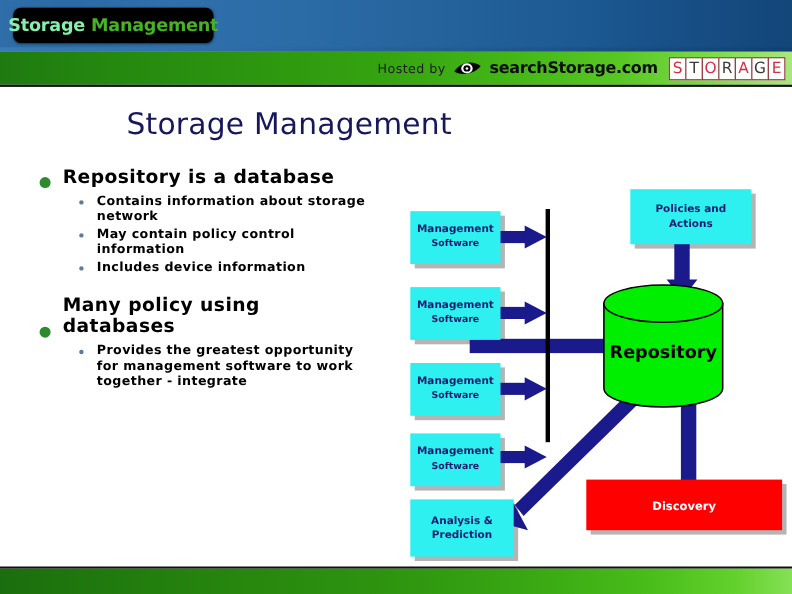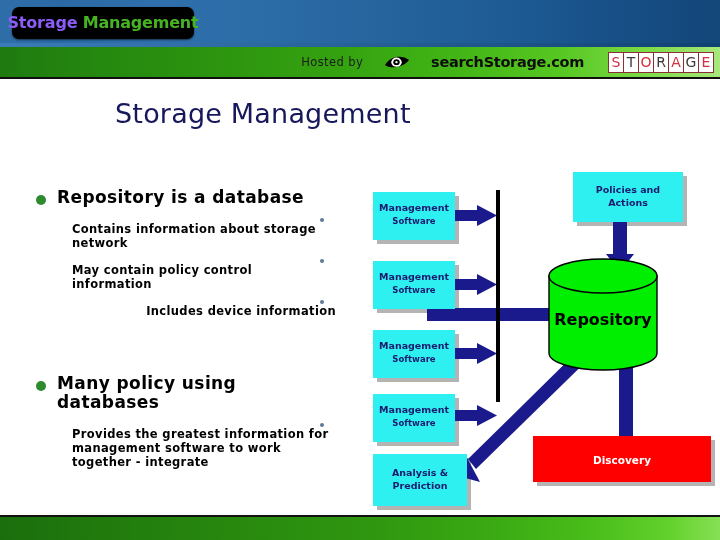--- a/index.html
+++ b/index.html
@@ -64,29 +64,29 @@
     justify-content: center;
     box-shadow: 0 1px 2px rgba(0,0,0,.55);
   }
   .logo-text {
     font-size: 16px;
     font-weight: bold;
     letter-spacing: -0.2px;
     line-height: 1;
     white-space: nowrap;
   }
-  .logo-word1 { color: #8b5cf6; }
+  .logo-word1 { color: #86efac; }
   .logo-word2 { color: #46b321; }
 
   .hosted-row {
     position: absolute;
     right: 6px; top: 50px;
     display: flex;
     align-items: center;
-    gap: 21px;
+    gap: 7px;
     height: 24px;
   }
   .hosted-by {
     font-size: 11.5px;
     color: #1c1c1c;
     letter-spacing: .4px;
     white-space: nowrap;
   }
   .eye-icon {
     width: 26px; height: 16px;
@@ -134,46 +134,44 @@
   }
 
   
   .content-col {
     position: absolute;
     left: 36px; top: 152px;
     width: 300px;
   }
   .l1 {
     display: flex;
-    align-items: flex-start;
+    align-items: flex-end;
     margin-bottom: 2px;
-    margin-top: 36px;
   }
   .l1-dot {
     width: 10px; height: 10px;
     border-radius: 50%;
     background: #2d8a2d;
     margin: 7px 11px 0 0;
     flex: 0 0 auto;
   }
   .l1-text {
     font-size: 17px;
     font-weight: bold;
     color: #000000;
     line-height: 1.12;
     letter-spacing: .4px;
   }
   .sub-list {
     margin: 4px 0 0 36px;
   }
   .l2 {
     display: flex;
-    align-items: flex-end;
+    align-items: flex-start;
     margin-bottom: 2px;
-    flex-direction: column;
   }
   .l2-dot {
     width: 4px; height: 4px;
     border-radius: 50%;
     background: #5f7b96;
     margin: 7px 12px 0 0;
     flex: 0 0 auto;
   }
   .l2-text {
     font-size: 11.5px;
@@ -269,21 +267,21 @@
 
   <div class="gap-block"></div>
 
   <div class="l1">
     <span class="l1-dot"></span>
     <span class="l1-text">Many policy using databases</span>
   </div>
   <div class="sub-list">
     <div class="l2">
       <span class="l2-dot"></span>
-      <span class="l2-text">Provides the greatest information for management software to work together - integrate</span>
+      <span class="l2-text">Provides the greatest opportunity for management software to work together - integrate</span>
     </div>
   </div>
 
 </div>
 
 <div class="diagram">
 <svg width="365" height="365" viewBox="0 0 365 365">
 
   <g>
     <rect x="22" y="48" width="82" height="48" fill="#b4b4b4"></rect>

